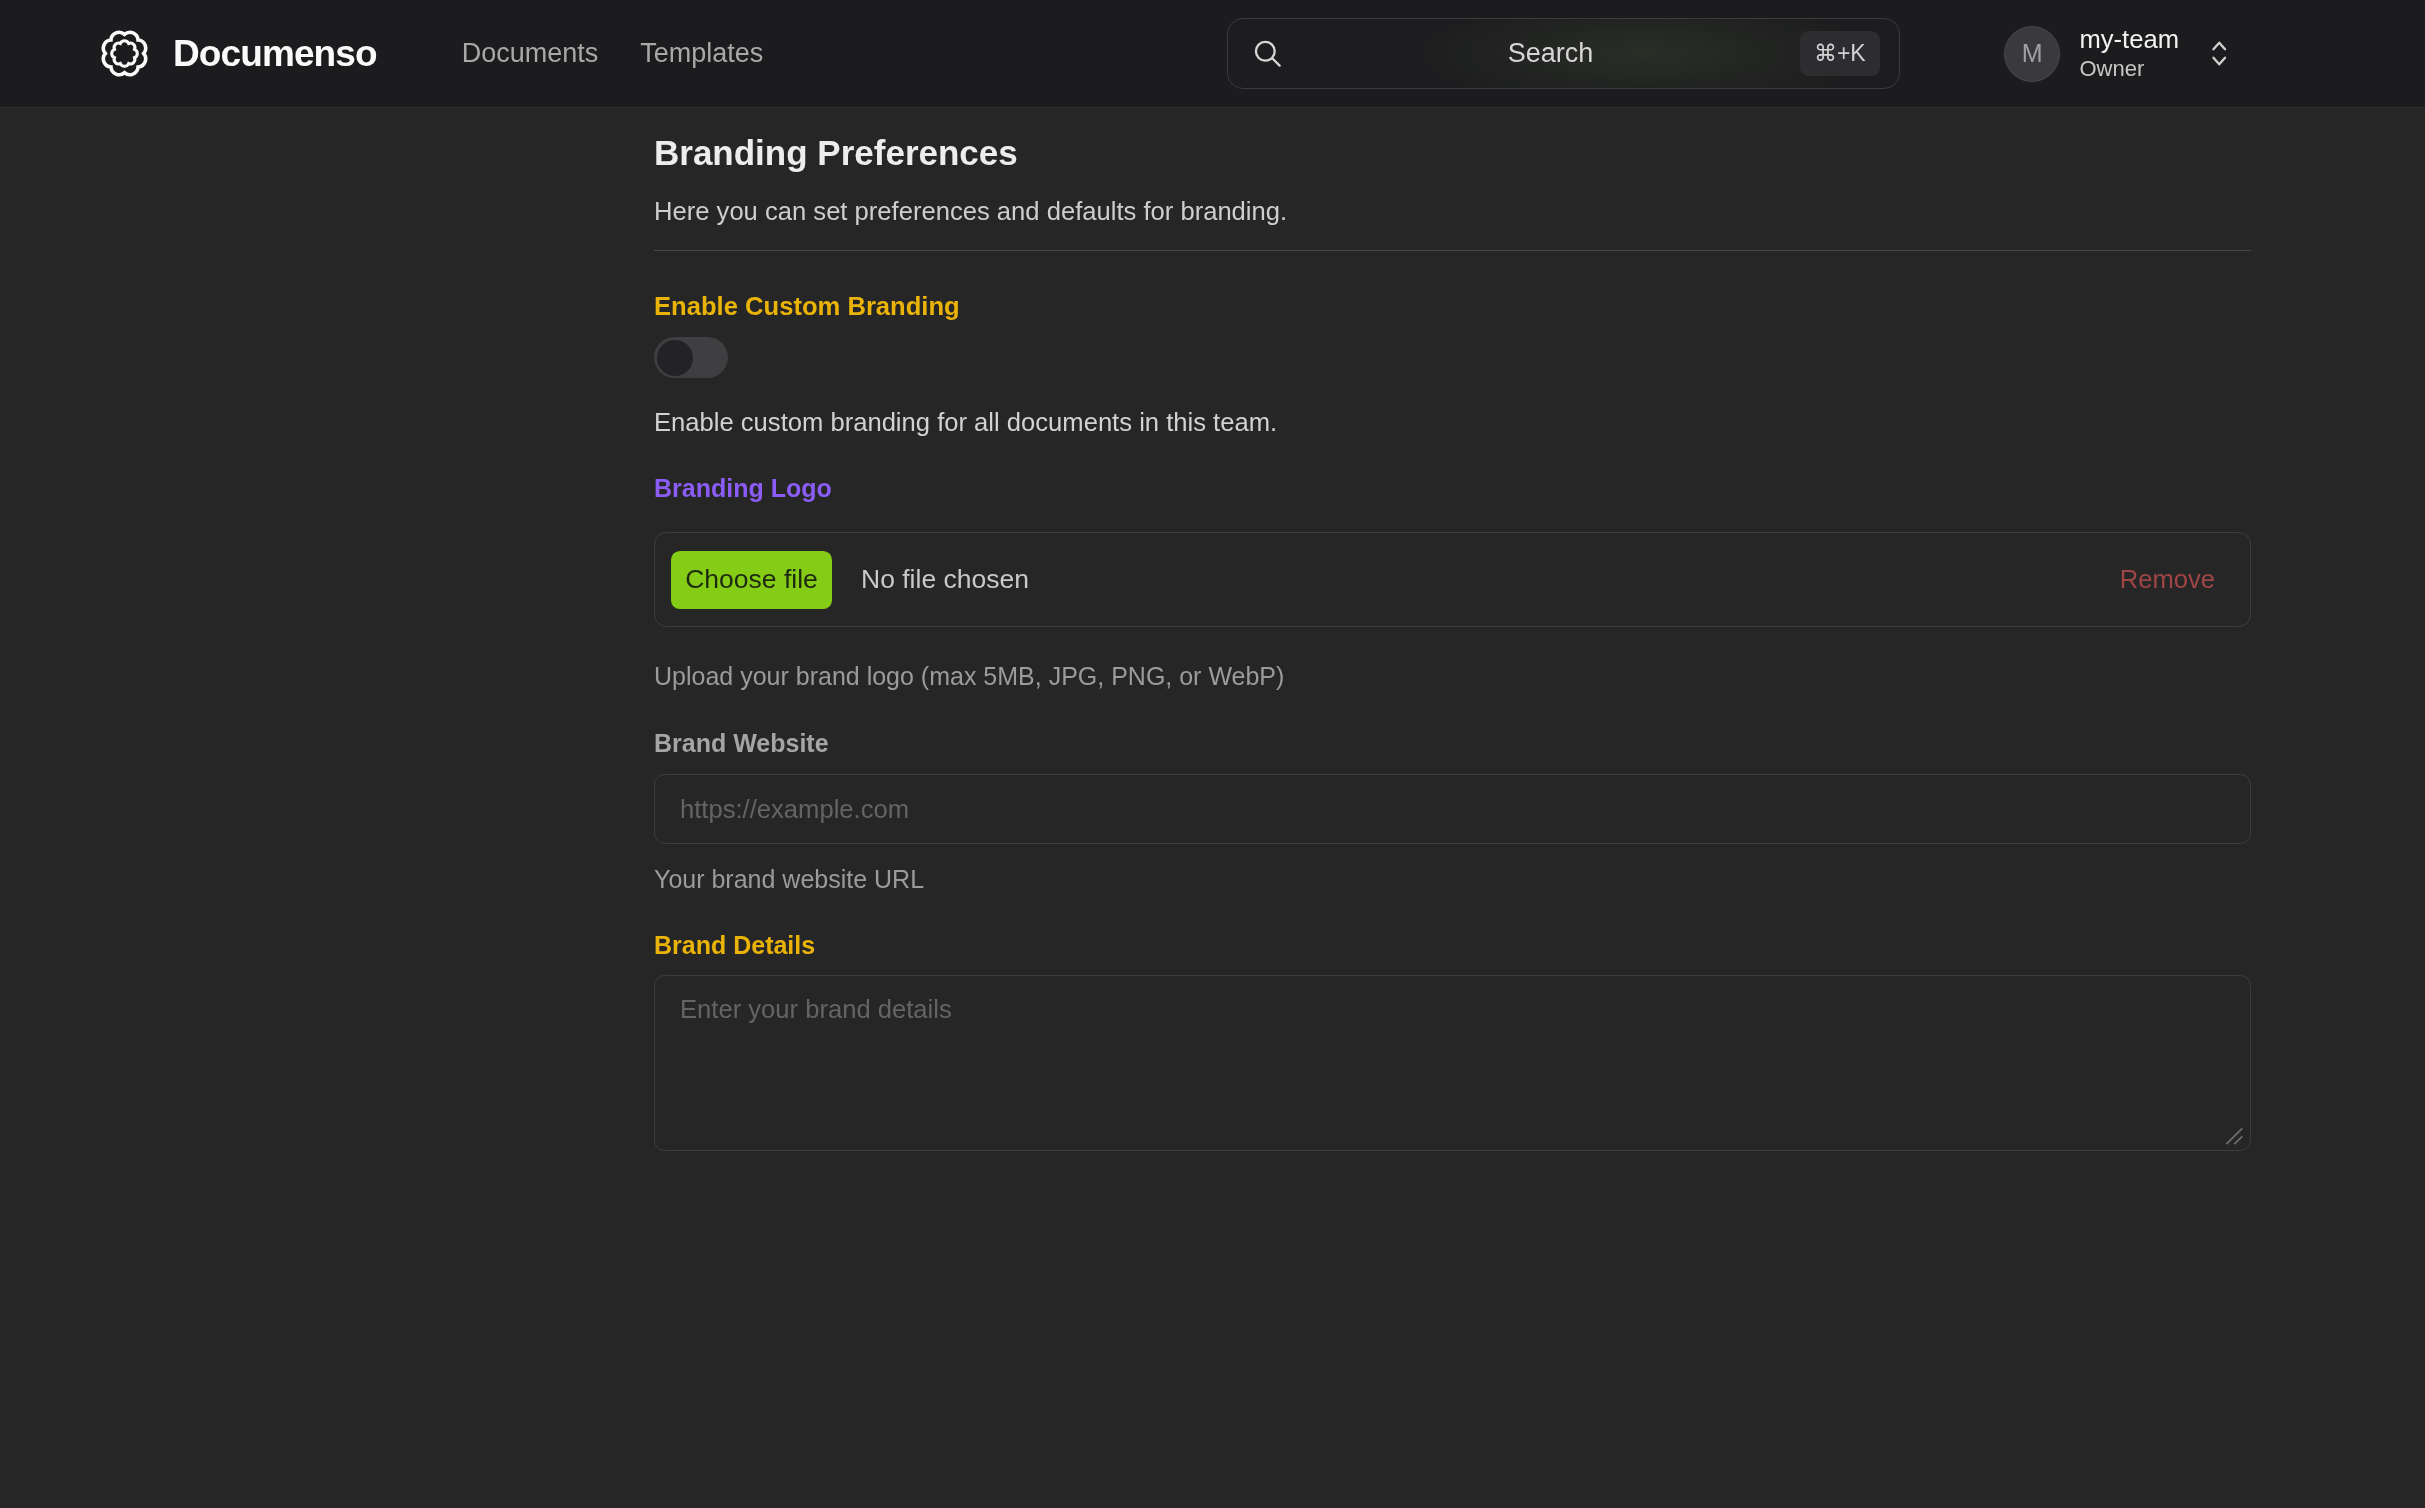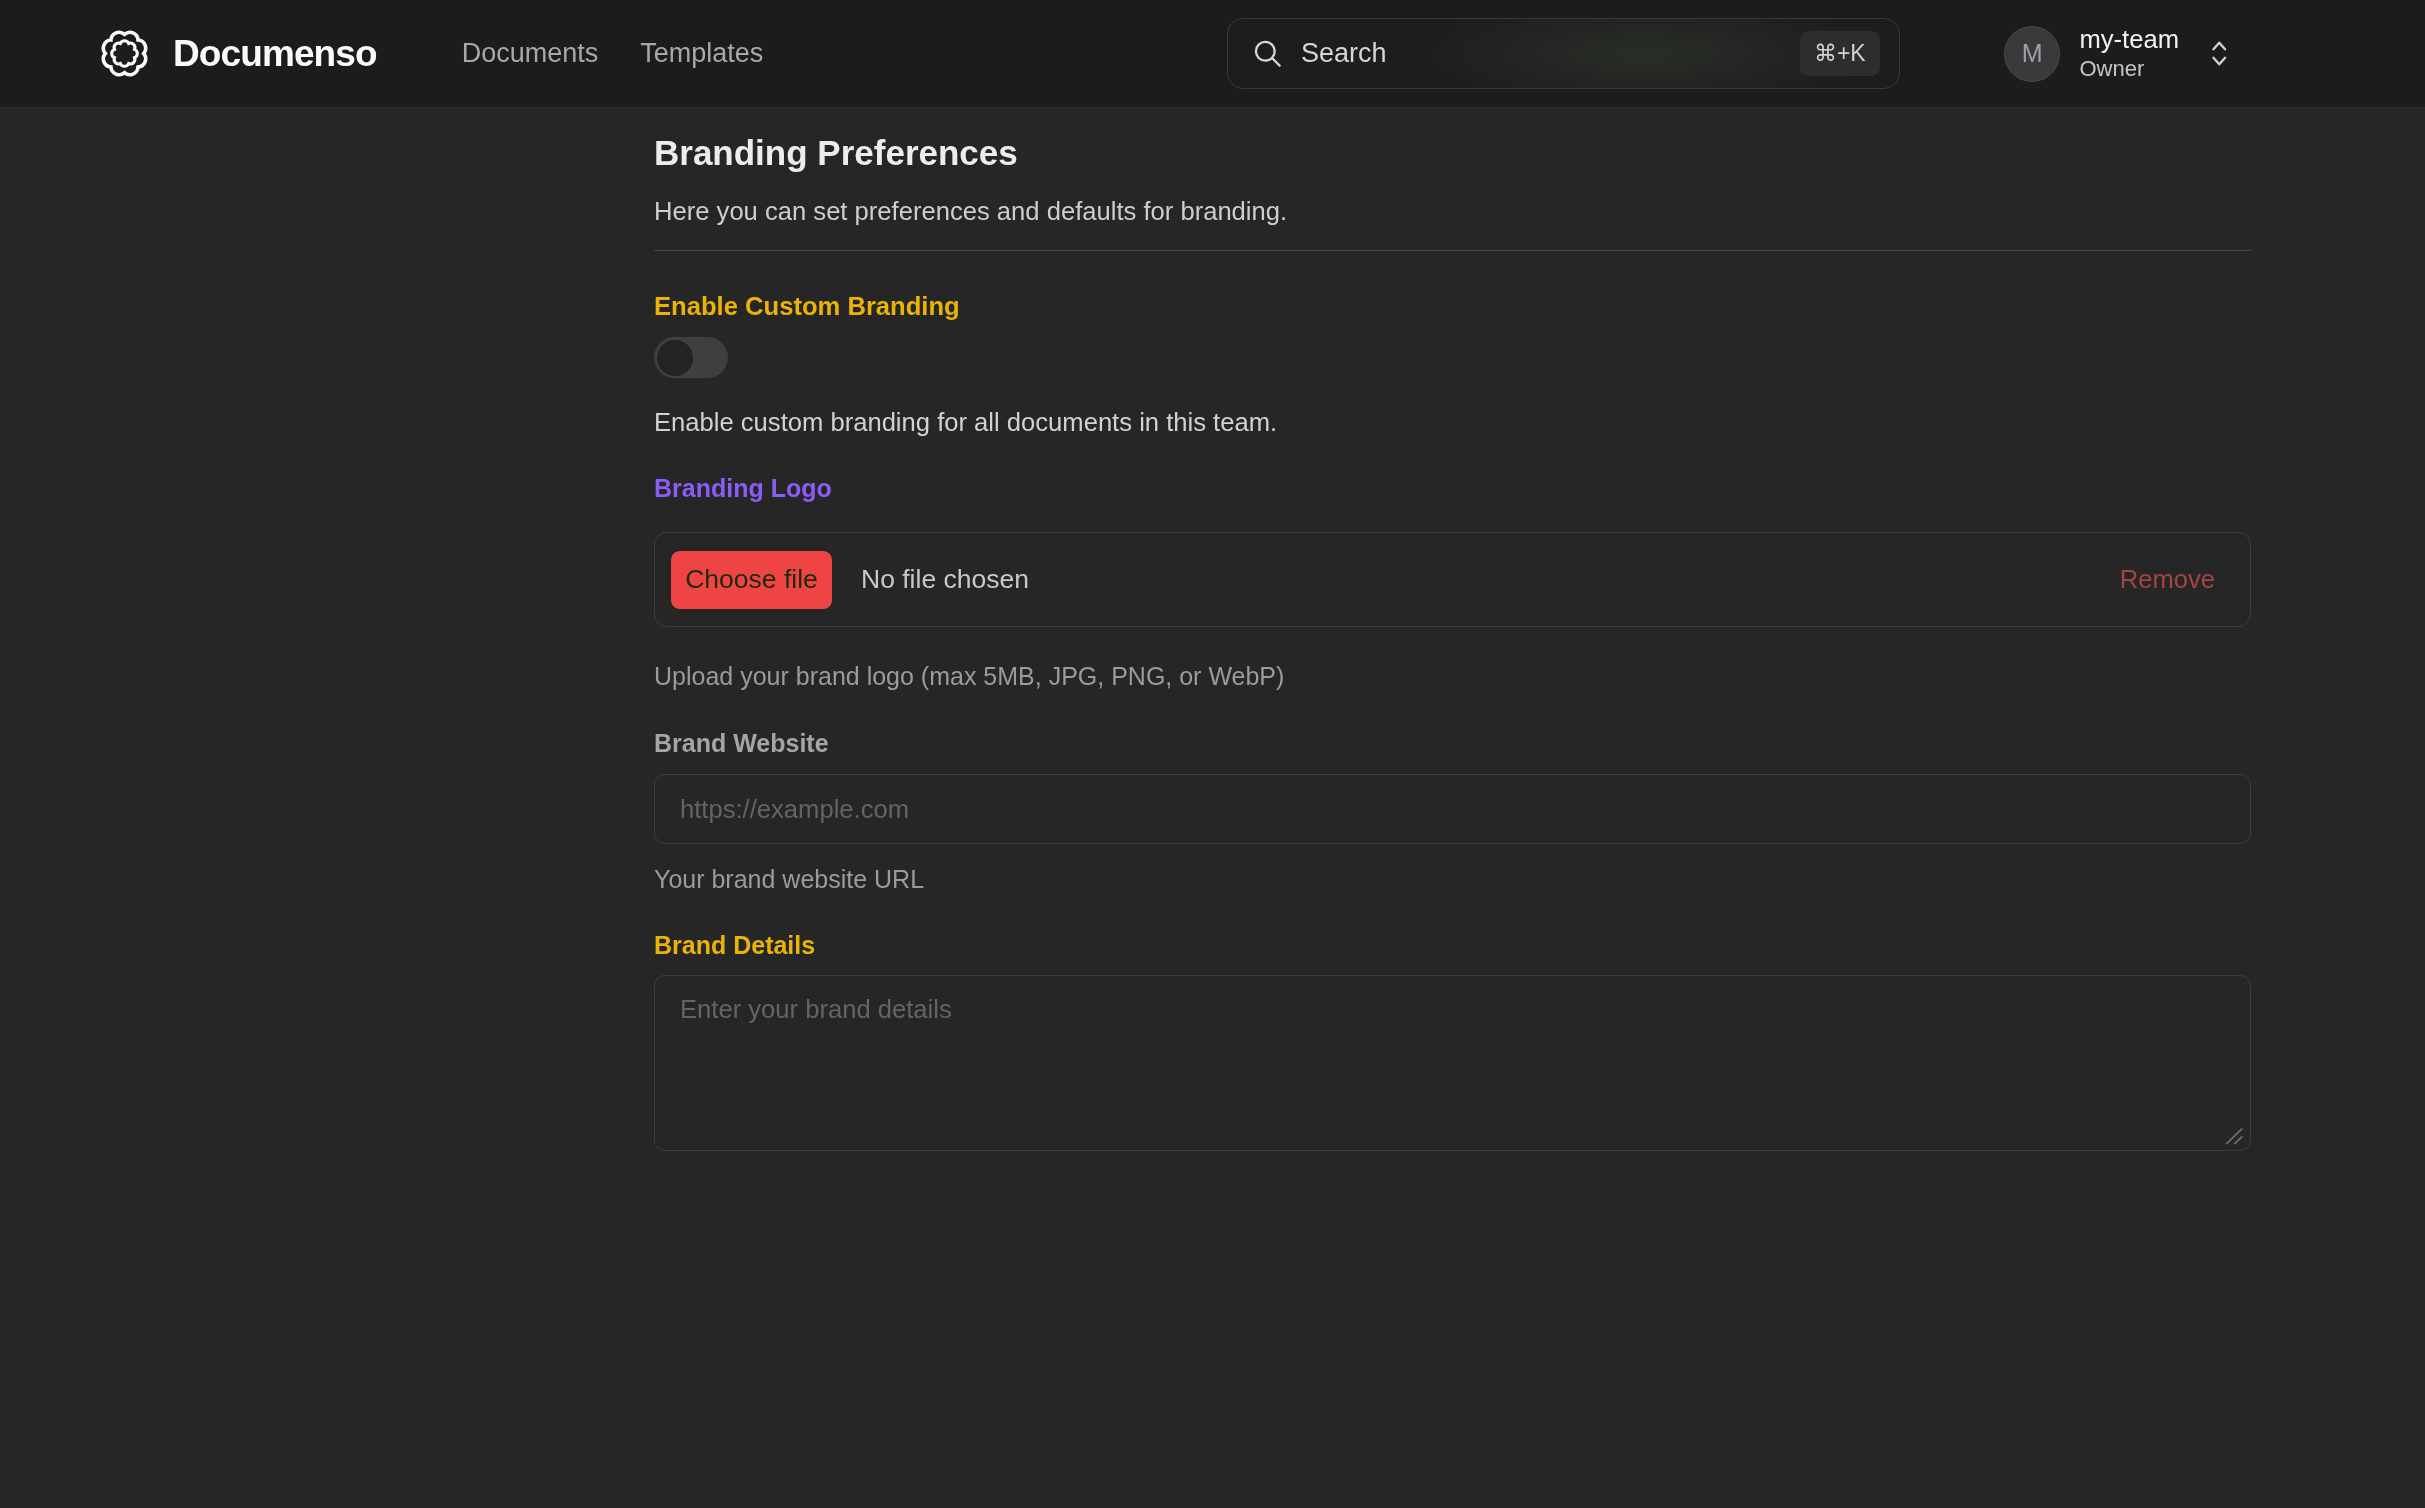--- a/index.html
+++ b/index.html
@@ -45,20 +45,21 @@
   }
   .search-icon { width: 34px; height: 34px; flex: 0 0 auto; }
   .search-input {
     flex: 1;
     margin-left: 16px;
     background: transparent;
     border: none; outline: none;
     font-family: inherit;
     font-size: 27px;
     color: #d6d6d6;
+    text-align: center;
   }
   .search-input::placeholder { color: #d6d6d6; opacity: 1; }
   .search-kbd {
     background: #2d2d30;
     border-radius: 8.8px;
     padding: 8.8px 14px;
     font-size: 23px;
     color: #d2d2d4;
     white-space: nowrap;
   }
@@ -144,21 +145,21 @@
   .file-row {
     margin-top: 29px;
     height: 95px;
     border: 1.8px solid #3d3d3d;
     border-radius: 12.3px;
     display: flex; align-items: center;
     padding: 0 35px 0 16px;
   }
   .choose-file-btn {
     width: 161px; height: 58px;
-    background: #ef4444;
+    background: #84cc16;
     border: none;
     border-radius: 8.8px;
     font-family: inherit;
     font-size: 26.5px;
     color: #1d2a10;
     cursor: pointer;
   }
   .file-chosen { margin-left: 29px; font-size: 26.5px; color: #c9c9c9; }
   .remove-link { margin-left: auto; font-size: 25.6px; color: #a04545; cursor: pointer; }
 

